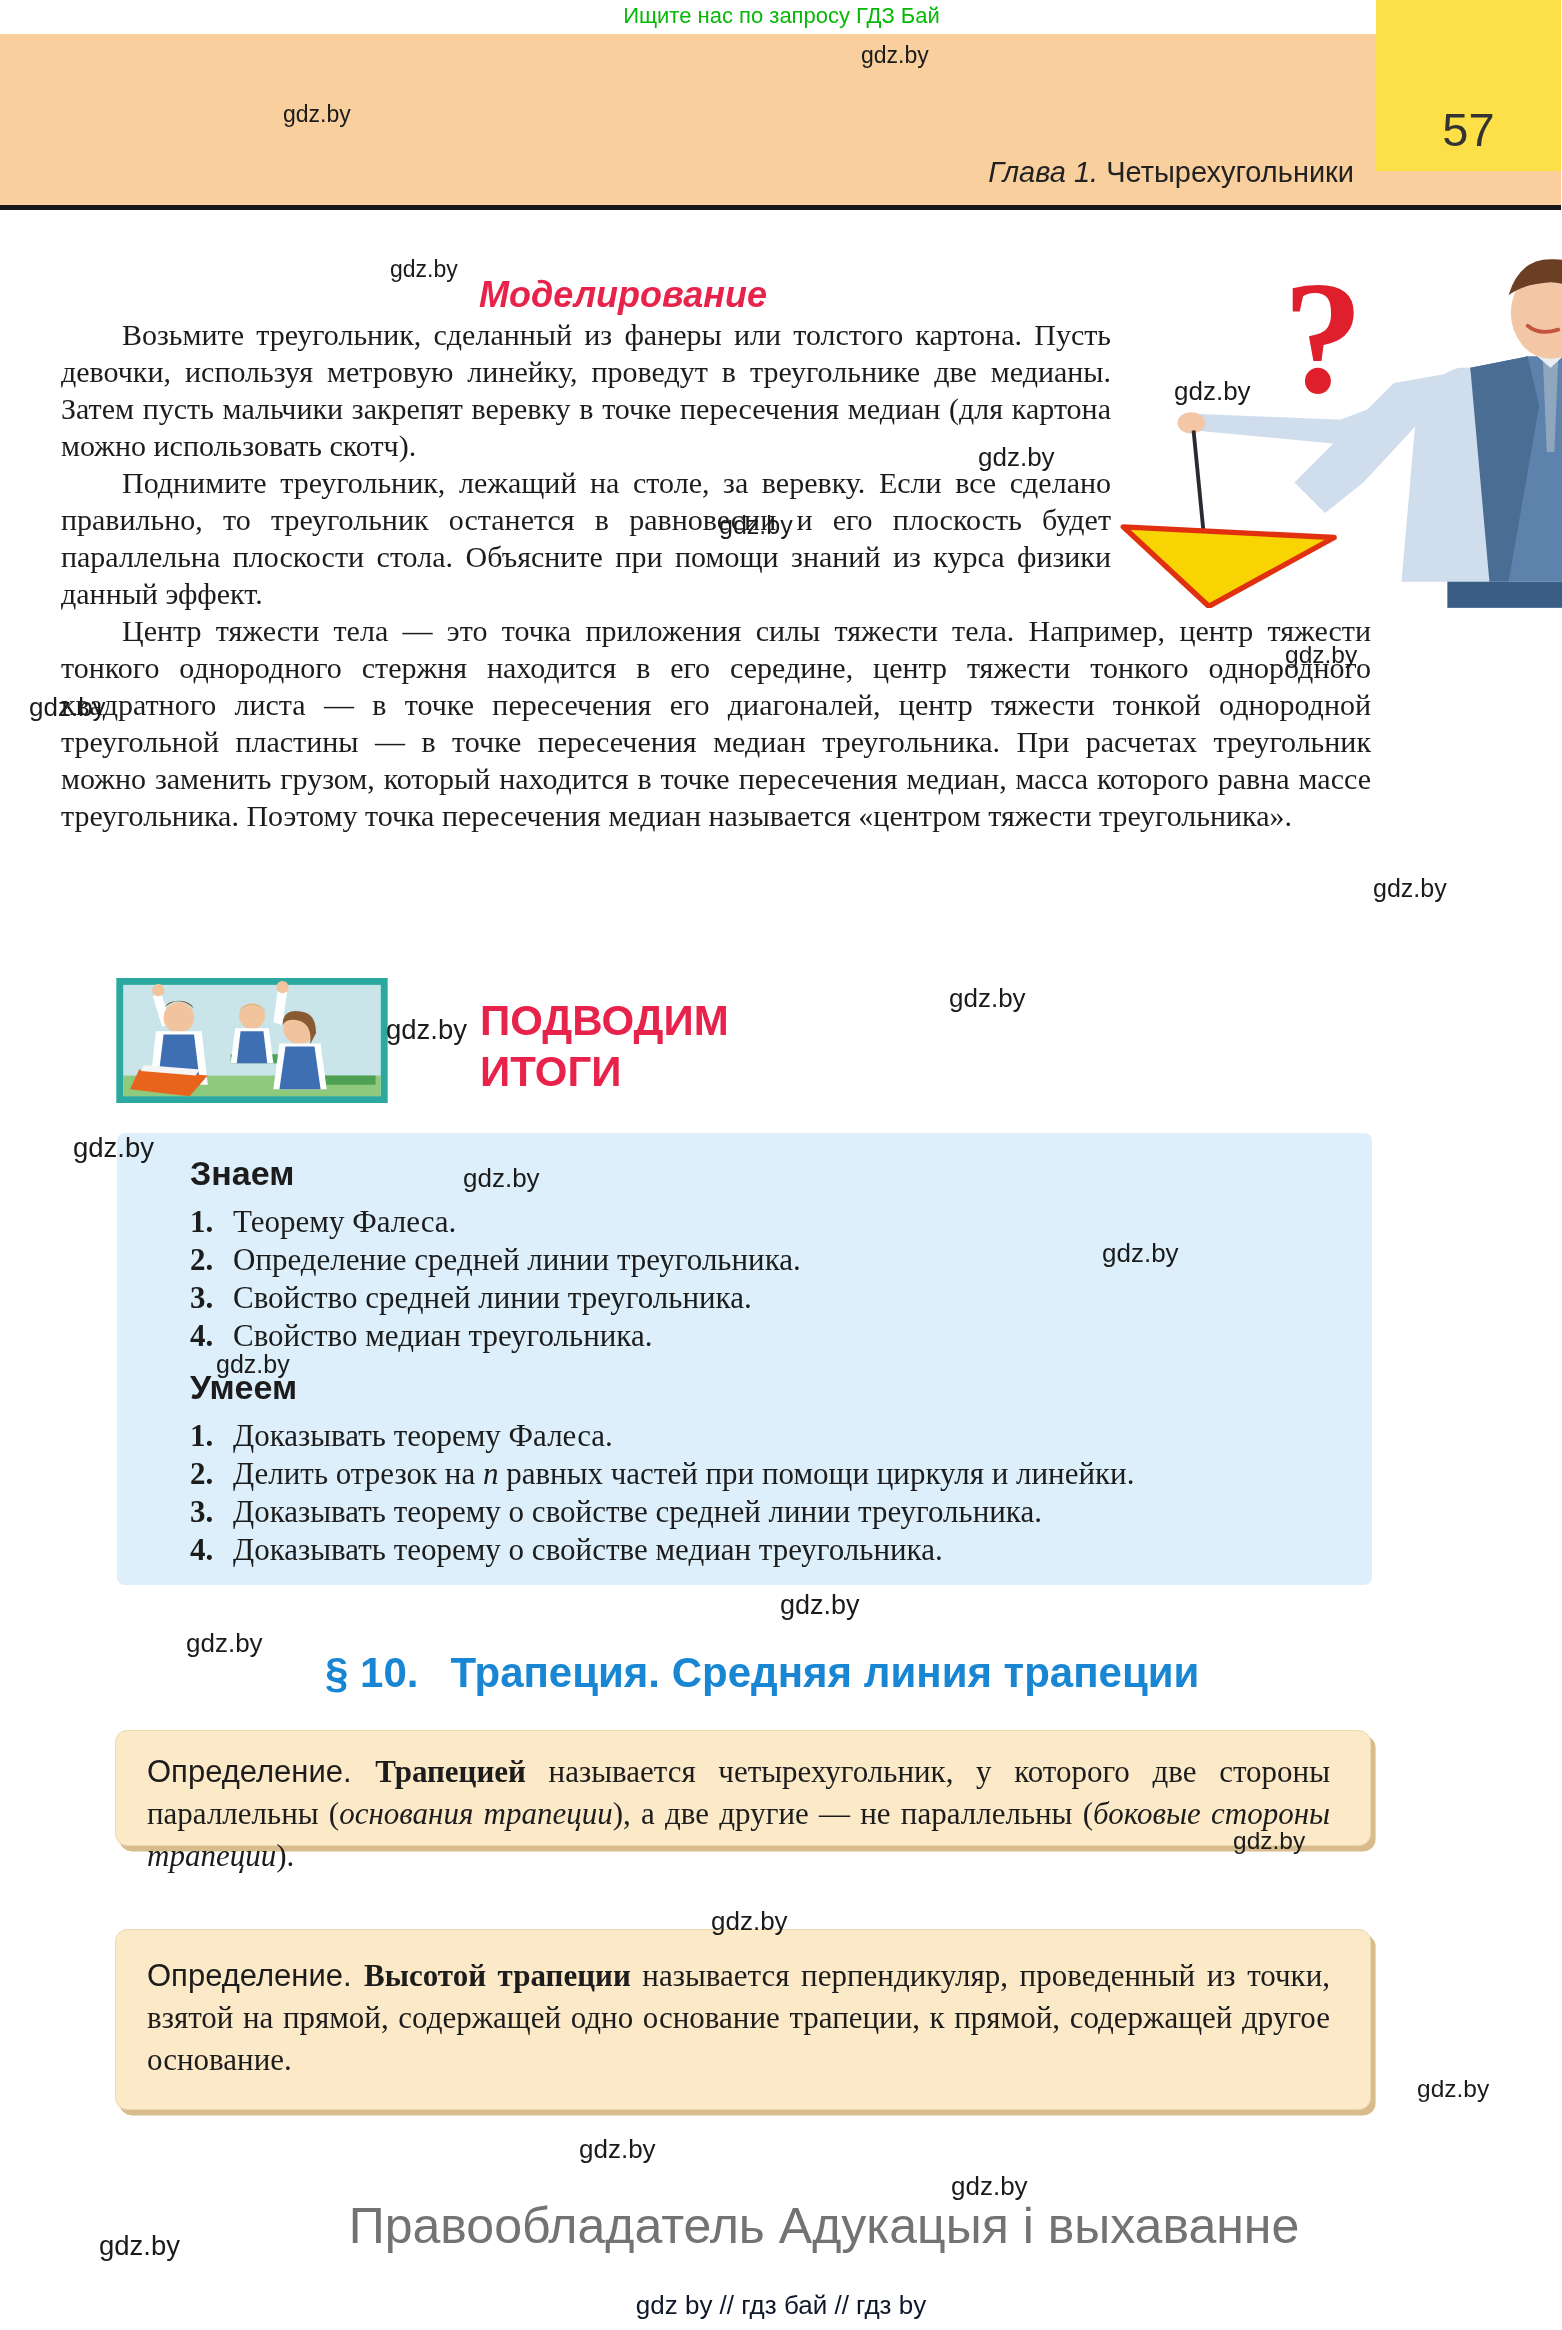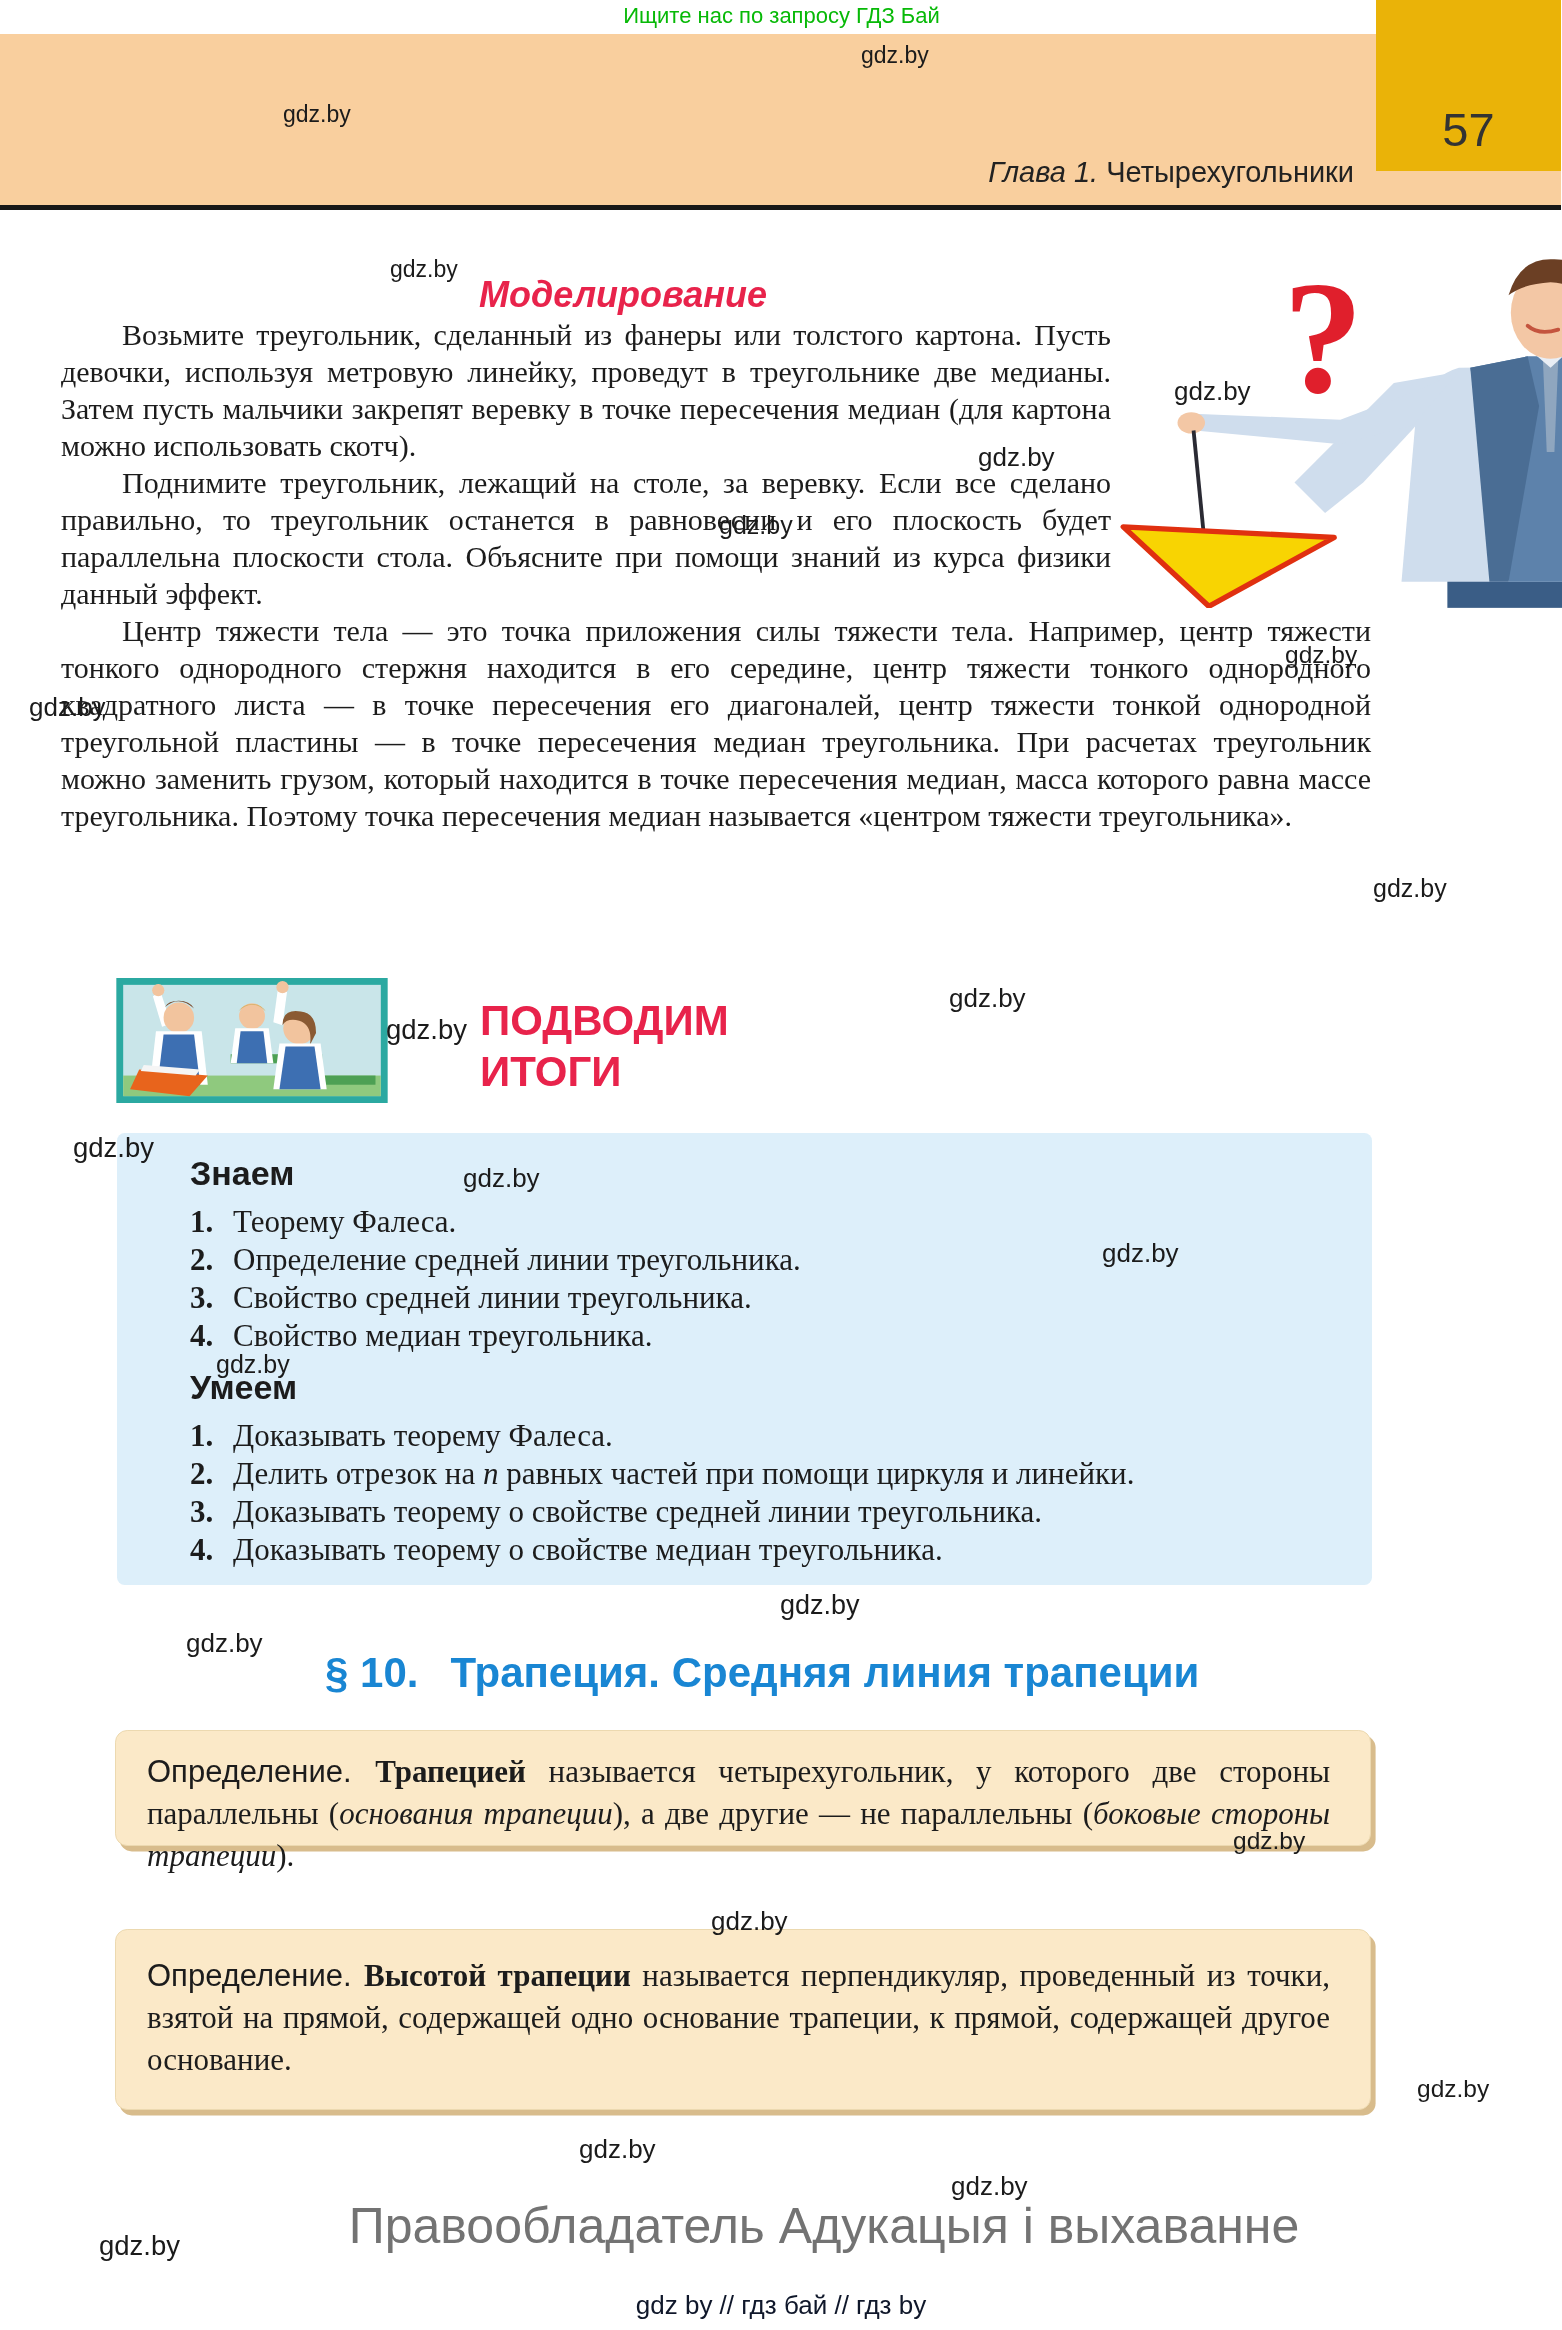--- a/index.html
+++ b/index.html
@@ -10,21 +10,21 @@
   
   .promo-top{position:absolute;top:3.1px;left:0;width:100%;text-align:center;
              font-family:"Liberation Sans",sans-serif;font-size:22px;color:#07b907;}
 
   
   .band{position:absolute;top:34px;left:0;width:1561px;height:171px;background:#f9cf9e;}
   .band-rule{position:absolute;top:205px;left:0;width:1561px;height:4.6px;background:#181818;}
   .chapter-line{position:absolute;top:156px;right:209px;font-family:"Liberation Sans",sans-serif;
                 font-size:29px;color:#222;}
   .chapter-line .it{font-style:italic;}
-  .page-number-box{position:absolute;top:0;left:1376px;width:185px;height:171px;background:#eab308;
+  .page-number-box{position:absolute;top:0;left:1376px;width:185px;height:171px;background:#fde047;
                    display:flex;align-items:flex-end;justify-content:center;}
   .page-number-box .num{font-family:"Liberation Sans",sans-serif;font-size:47px;color:#333;
                         margin-bottom:13.8px;}
 
   
   .wm{position:absolute;font-family:"Liberation Sans",sans-serif;color:#1b1b1b;white-space:nowrap;z-index:30;}
 
   
   .model-title{position:absolute;top:274px;left:623px;transform:translateX(-50%);
                font-family:"Liberation Sans",sans-serif;font-style:italic;font-weight:bold;

